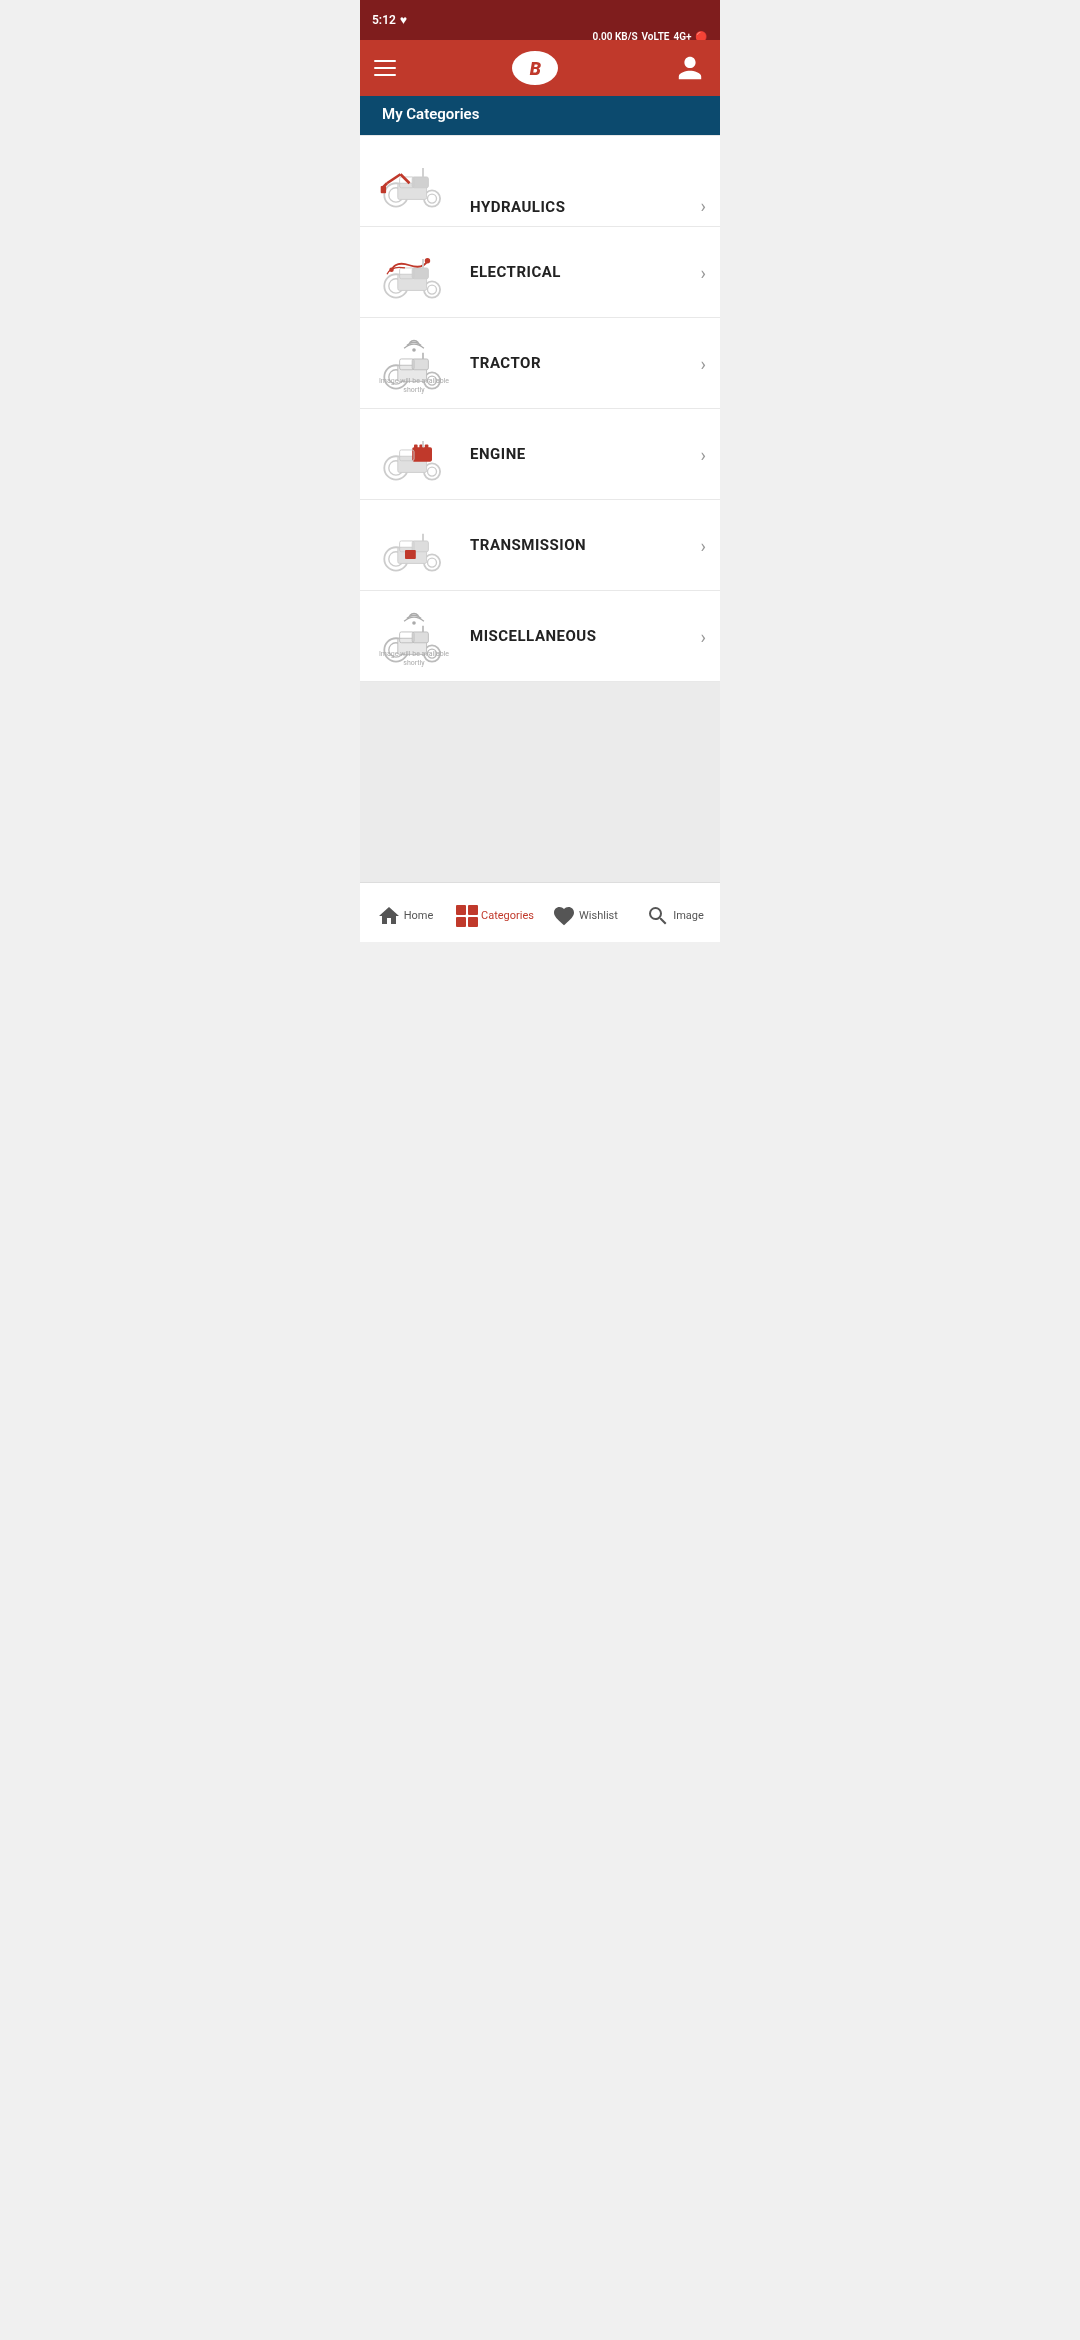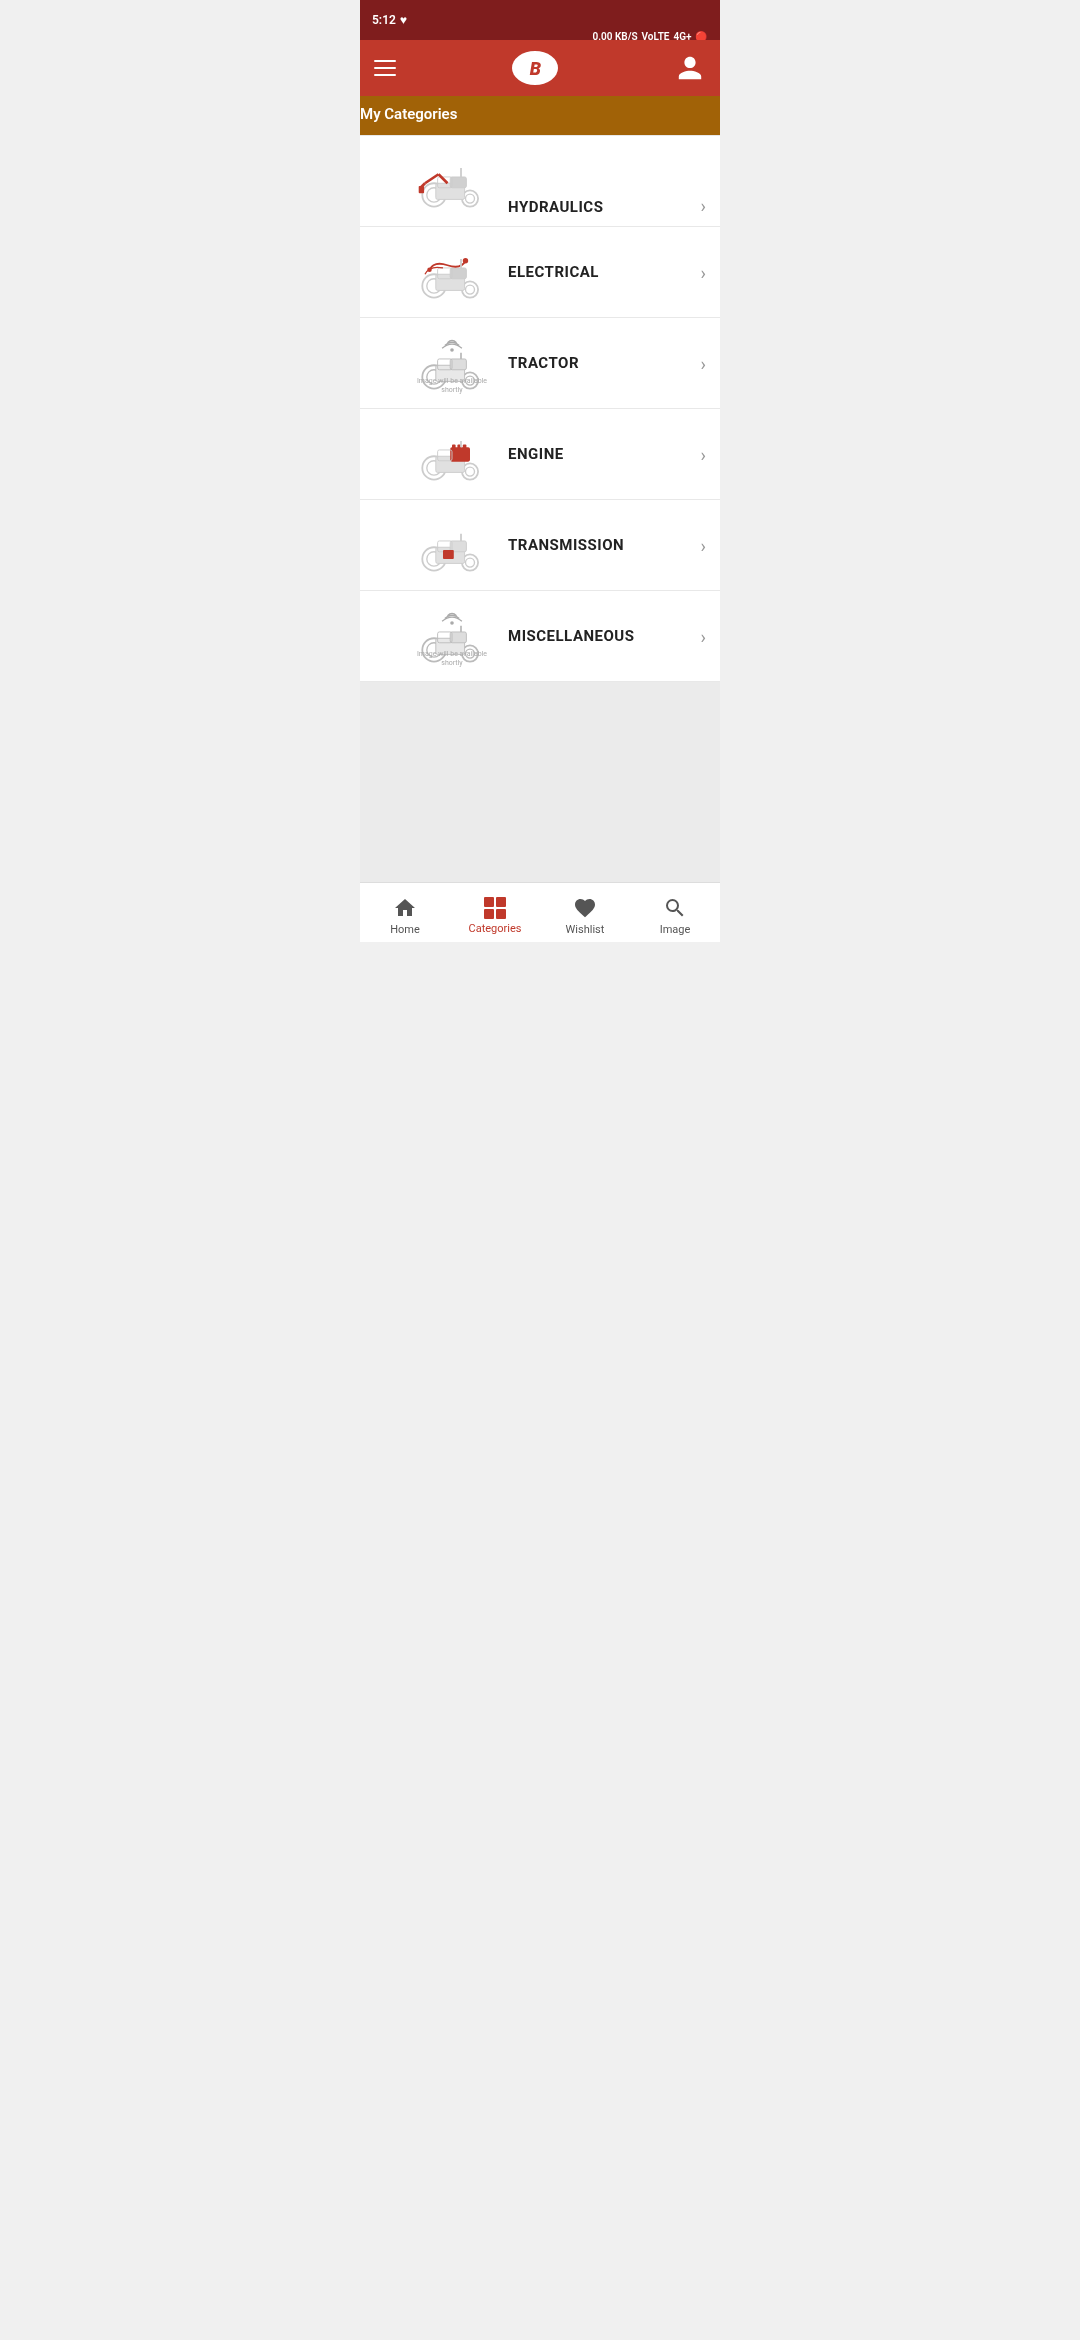--- a/index.html
+++ b/index.html
@@ -90,22 +90,22 @@
       justify-content: center;
     }
     .user-icon svg {
       width: 28px;
       height: 28px;
       fill: white;
     }
 
     
     .page-title-bar {
-      background: #a16207;
-      padding: 8px 14px 12px 0;
+      background: #0c4a6e;
+      padding: 8px 14px 12px 22px;
     }
     .page-title-bar span {
       color: white;
       font-size: 15px;
       font-weight: 600;
     }
 
     
     .category-list {
       background: #f0f0f0;
@@ -125,21 +125,20 @@
       align-items: flex-end;
     }
     .category-thumb {
       width: 80px;
       height: 70px;
       display: flex;
       align-items: center;
       justify-content: center;
       flex-shrink: 0;
       margin-right: 16px;
-      margin-left: 38px;
     }
     .category-thumb svg {
       width: 72px;
       height: 62px;
     }
     .category-label {
       flex: 1;
       font-size: 15px;
       font-weight: 700;
       color: #222;
@@ -182,21 +181,21 @@
       align-items: stretch;
       height: 60px;
       position: sticky;
       bottom: 0;
       left: 0;
       right: 0;
     }
     .nav-item {
       flex: 1;
       display: flex;
-      flex-direction: column;
+      flex-direction: row;
       align-items: center;
       justify-content: center;
       gap: 3px;
       cursor: pointer;
       text-decoration: none;
       margin-top: 6px;
     }
     .nav-item svg {
       width: 24px;
       height: 24px;

